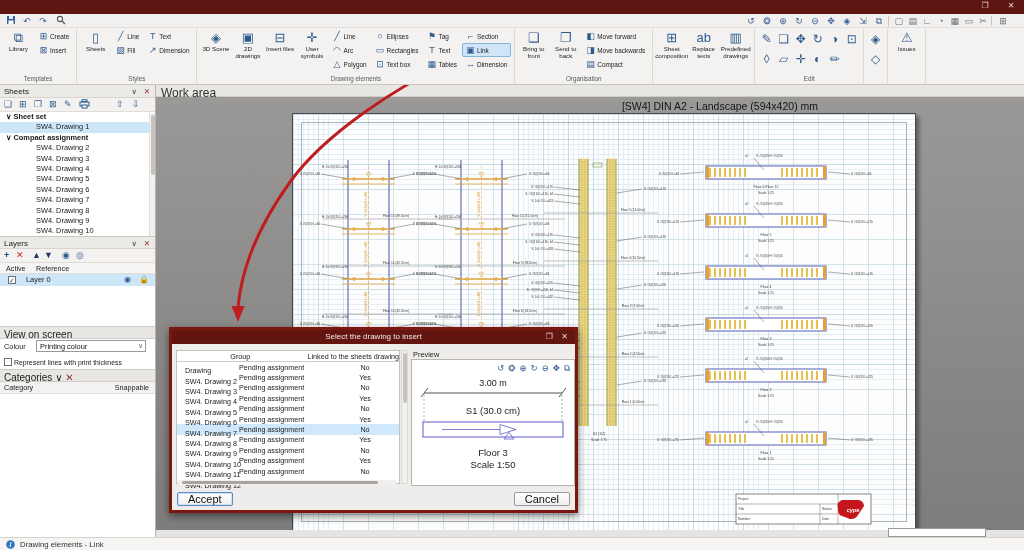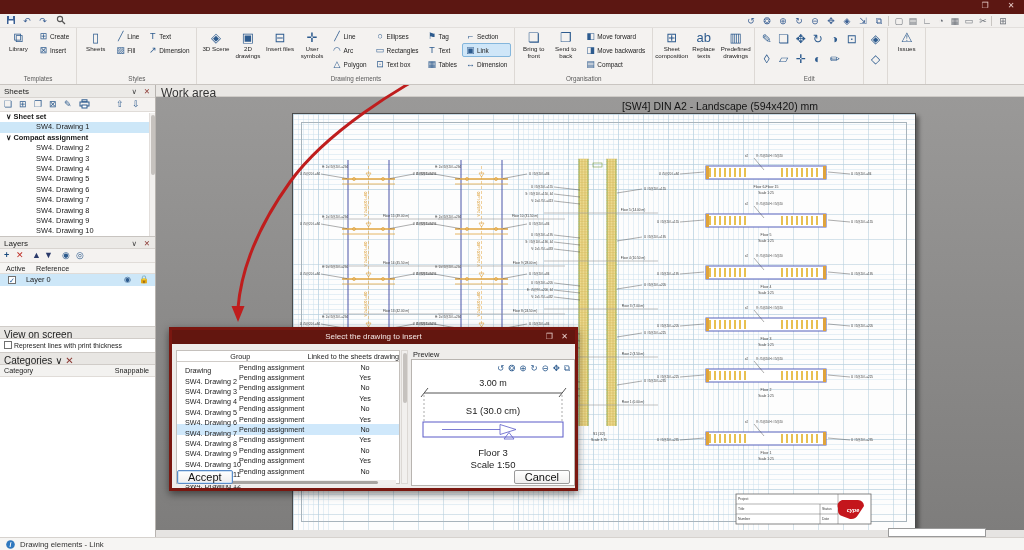--- a/index.html
+++ b/index.html
@@ -60,21 +60,21 @@
       border:1px solid #4a4a4a; box-shadow:3px 3px 4px rgba(0,0,0,.4); z-index:2; }
   #sheet-inner { position:absolute; left:8px; top:8px; right:8px; bottom:8px; border:1px solid #a8b4bc; }
   #cadsvg { position:absolute; left:0; top:0; }
 
   
   #bstrip { position:absolute; left:156px; top:530px; width:868px; height:7px; background:#e6e4e2; z-index:6; }
   #coordbox { position:absolute; left:888px; top:528px; width:98px; height:9px; background:#fff; border:1px solid #9a9a9a; z-index:7; }
   #statusbar { position:absolute; left:0; top:537px; width:1024px; height:19px; background:#f6f5f3; border-top:1px solid #d6d2ce; font-size:7.8px; color:#333; z-index:8; }
 
   
-  #dialog { position:absolute; left:169px; top:327px; width:409px; height:164px; background:#efedeb; border:3px solid #7a1710; box-shadow:0 3px 8px rgba(0,0,0,.5); z-index:40; }
+  #dialog { position:absolute; left:169px; top:327px; width:409px; height:186px; background:#efedeb; border:3px solid #7a1710; box-shadow:0 3px 8px rgba(0,0,0,.5); z-index:40; }
   #dlg-title { height:14px; background:#63160f; color:#f2e6e4; font-size:8px; text-align:center; padding-top:2px; position:relative; }
   #dlg-title .dc { position:absolute; top:2px; font-size:8px; color:#e8d0cc; }
   #dlg-table { position:absolute; left:4px; top:20px; width:224px; height:134px; background:#fff; border:1px solid #c4c0bc; }
   .drow { display:flex; height:10.4px; font-size:7.2px; color:#1a1a1a; align-items:center; }
   .drow.hdr { border-bottom:1px solid #d0ccc8; color:#222; height:11px; }
   .drow.selrow { background:#cfe8fb; }
   .dc1 { width:62px; padding-left:8px; white-space:nowrap;margin-top:28px; }
   .dc2 { width:92px; white-space:nowrap; }
   .dc3 { flex:1; text-align:center; white-space:nowrap; }
   #dlg-vscroll { position:absolute; left:229px; top:20px; width:7px; height:134px; background:#f2f0ee; border:1px solid #dcd8d4; }
@@ -390,20 +390,26 @@
   <div class="drow hdr" style="height:11px;background:#f6f5f3;border-bottom:1px solid #e0dcd8;font-size:7.2px;">
     <span style="padding-left:6px;width:36px;">Active</span>
     <span>Reference</span>
   </div>
   <div id="layer-rows" style="height:52px;background:#fff;">
       <div class="titem selrow" style="height: 12px; line-height: 12px;"><span class="cbox" style="margin-left:8px;">✓</span><span style="margin-left:10px;">Layer 0</span><span style="position:absolute;right:24px;color:#2d5b8e;font-size:8px;">◉</span><span style="position:absolute;right:6px;color:#5a7a9a;font-size:8px;">🔒</span></div>
     </div>
 
   <div class="secbar">
     <span>View on screen</span>
+  </div>
+  <div style="position:relative;height:17px;background:#fff;">
+    <span style="position:absolute;left:4px;top:3px;font-size:7.4px;color:#222;">Colour</span>
+    <div class="selbox">
+      <span>Printing colour</span><span class="arr">∨</span>
+    </div>
   </div>
   <div style="position:relative;height:13px;background:#fff;padding:2px 0 0 4px;font-size:6.9px;color:#222;white-space:nowrap;">
     <span class="cbox"></span>
     <span>Represent lines with print thickness</span>
   </div>
   <div class="secbar">
     <span>Categories</span>
     <span class="pc" style="right:18px;">∨</span>
     <span class="pc" style="right:5px;color:#8a3530;">✕</span>
   </div>

